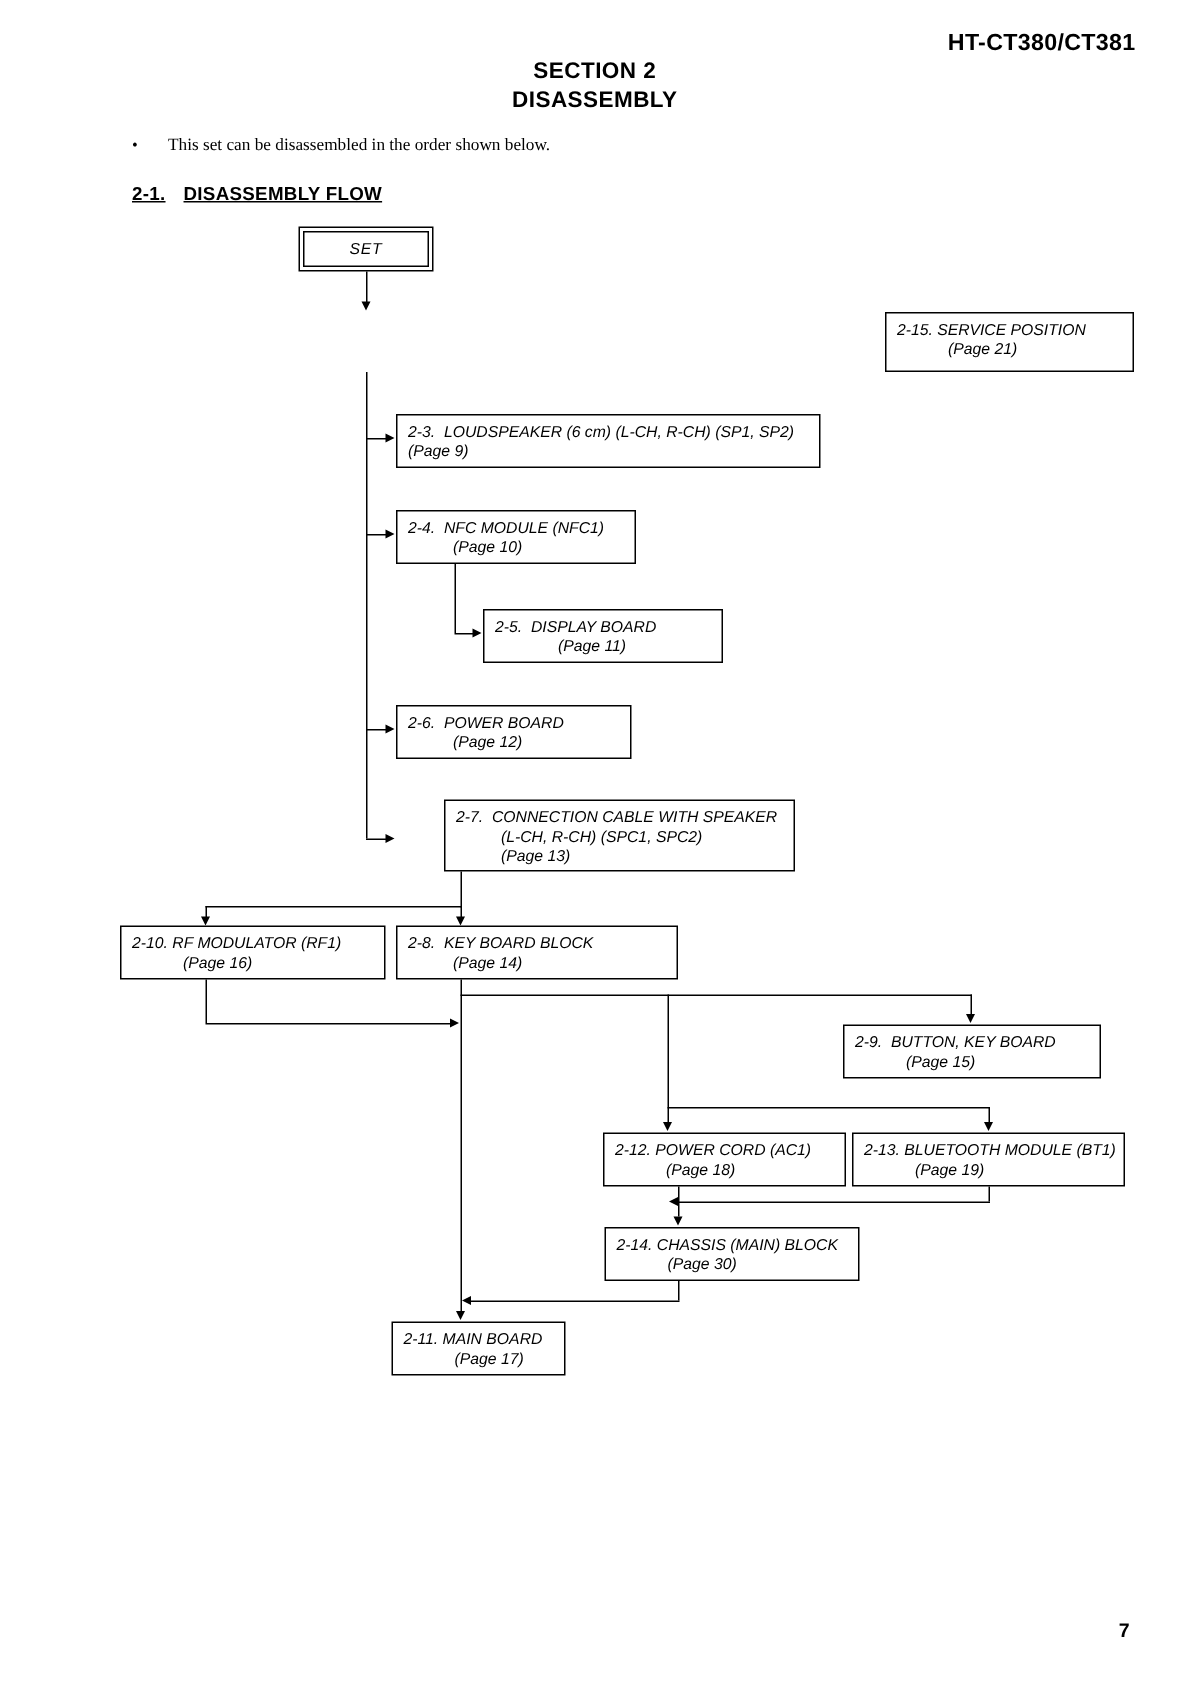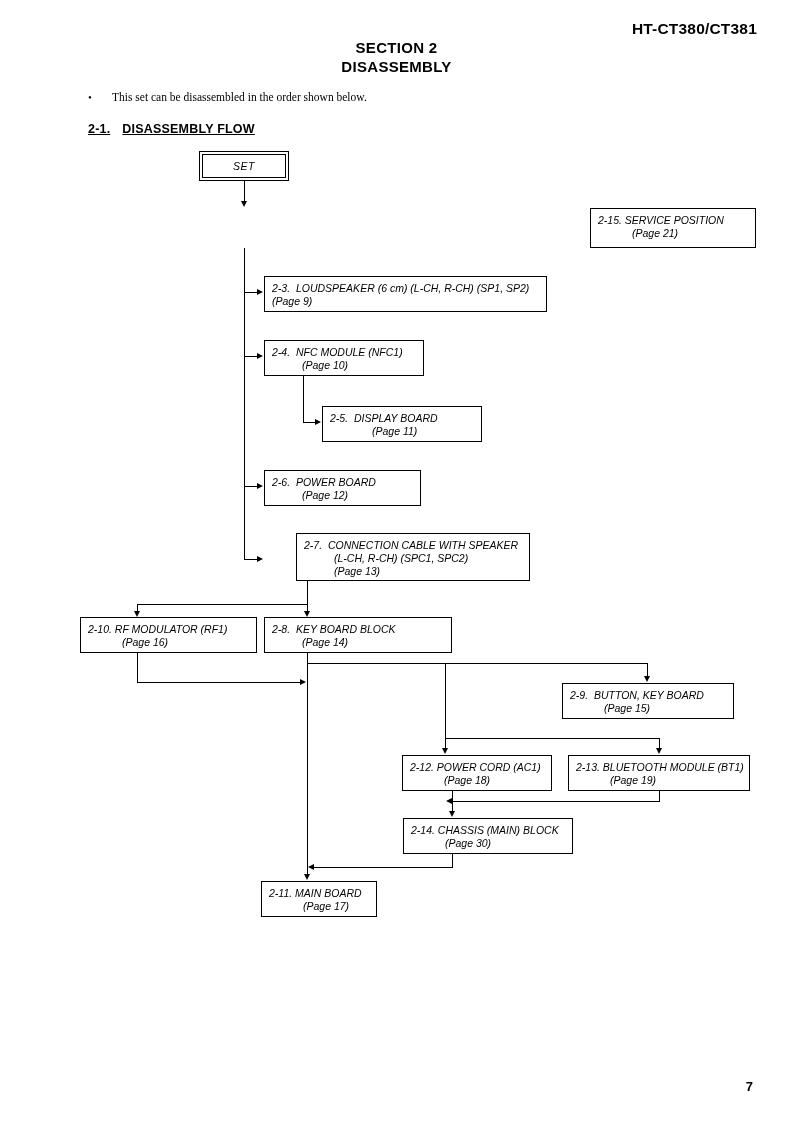--- a/index.html
+++ b/index.html
@@ -227,21 +227,21 @@
     <div class="node" style="left:264px; top:617px; width:188px; height:36px;">
       <span class="l1"><span class="num">2-8.</span>&nbsp;&nbsp;<span>KEY BOARD BLOCK</span></span>
       <span class="l2 indent-pg-sm">(Page 14)</span>
     </div>
 
     <div class="node" style="left:562px; top:683px; width:172px; height:36px;">
       <span class="l1"><span class="num">2-9.</span>&nbsp;&nbsp;<span>BUTTON, KEY BOARD</span></span>
       <span class="l2 indent-pg">(Page 15)</span>
     </div>
 
-    <div class="node" style="left:402px; top:755px; width:150px; height:36px;">
+    <div class="node" style="left:402px; top:755px; width:162px; height:36px;">
       <span class="l1"><span class="num">2-12.</span>&nbsp;<span>POWER CORD (AC1)</span></span>
       <span class="l2 indent-pg">(Page 18)</span>
     </div>
 
     <div class="node" style="left:568px; top:755px; width:182px; height:36px;">
       <span class="l1"><span class="num">2-13.</span>&nbsp;<span>BLUETOOTH MODULE (BT1)</span></span>
       <span class="l2 indent-pg">(Page 19)</span>
     </div>
 
     <div class="node" style="left:403px; top:818px; width:170px; height:36px;">

